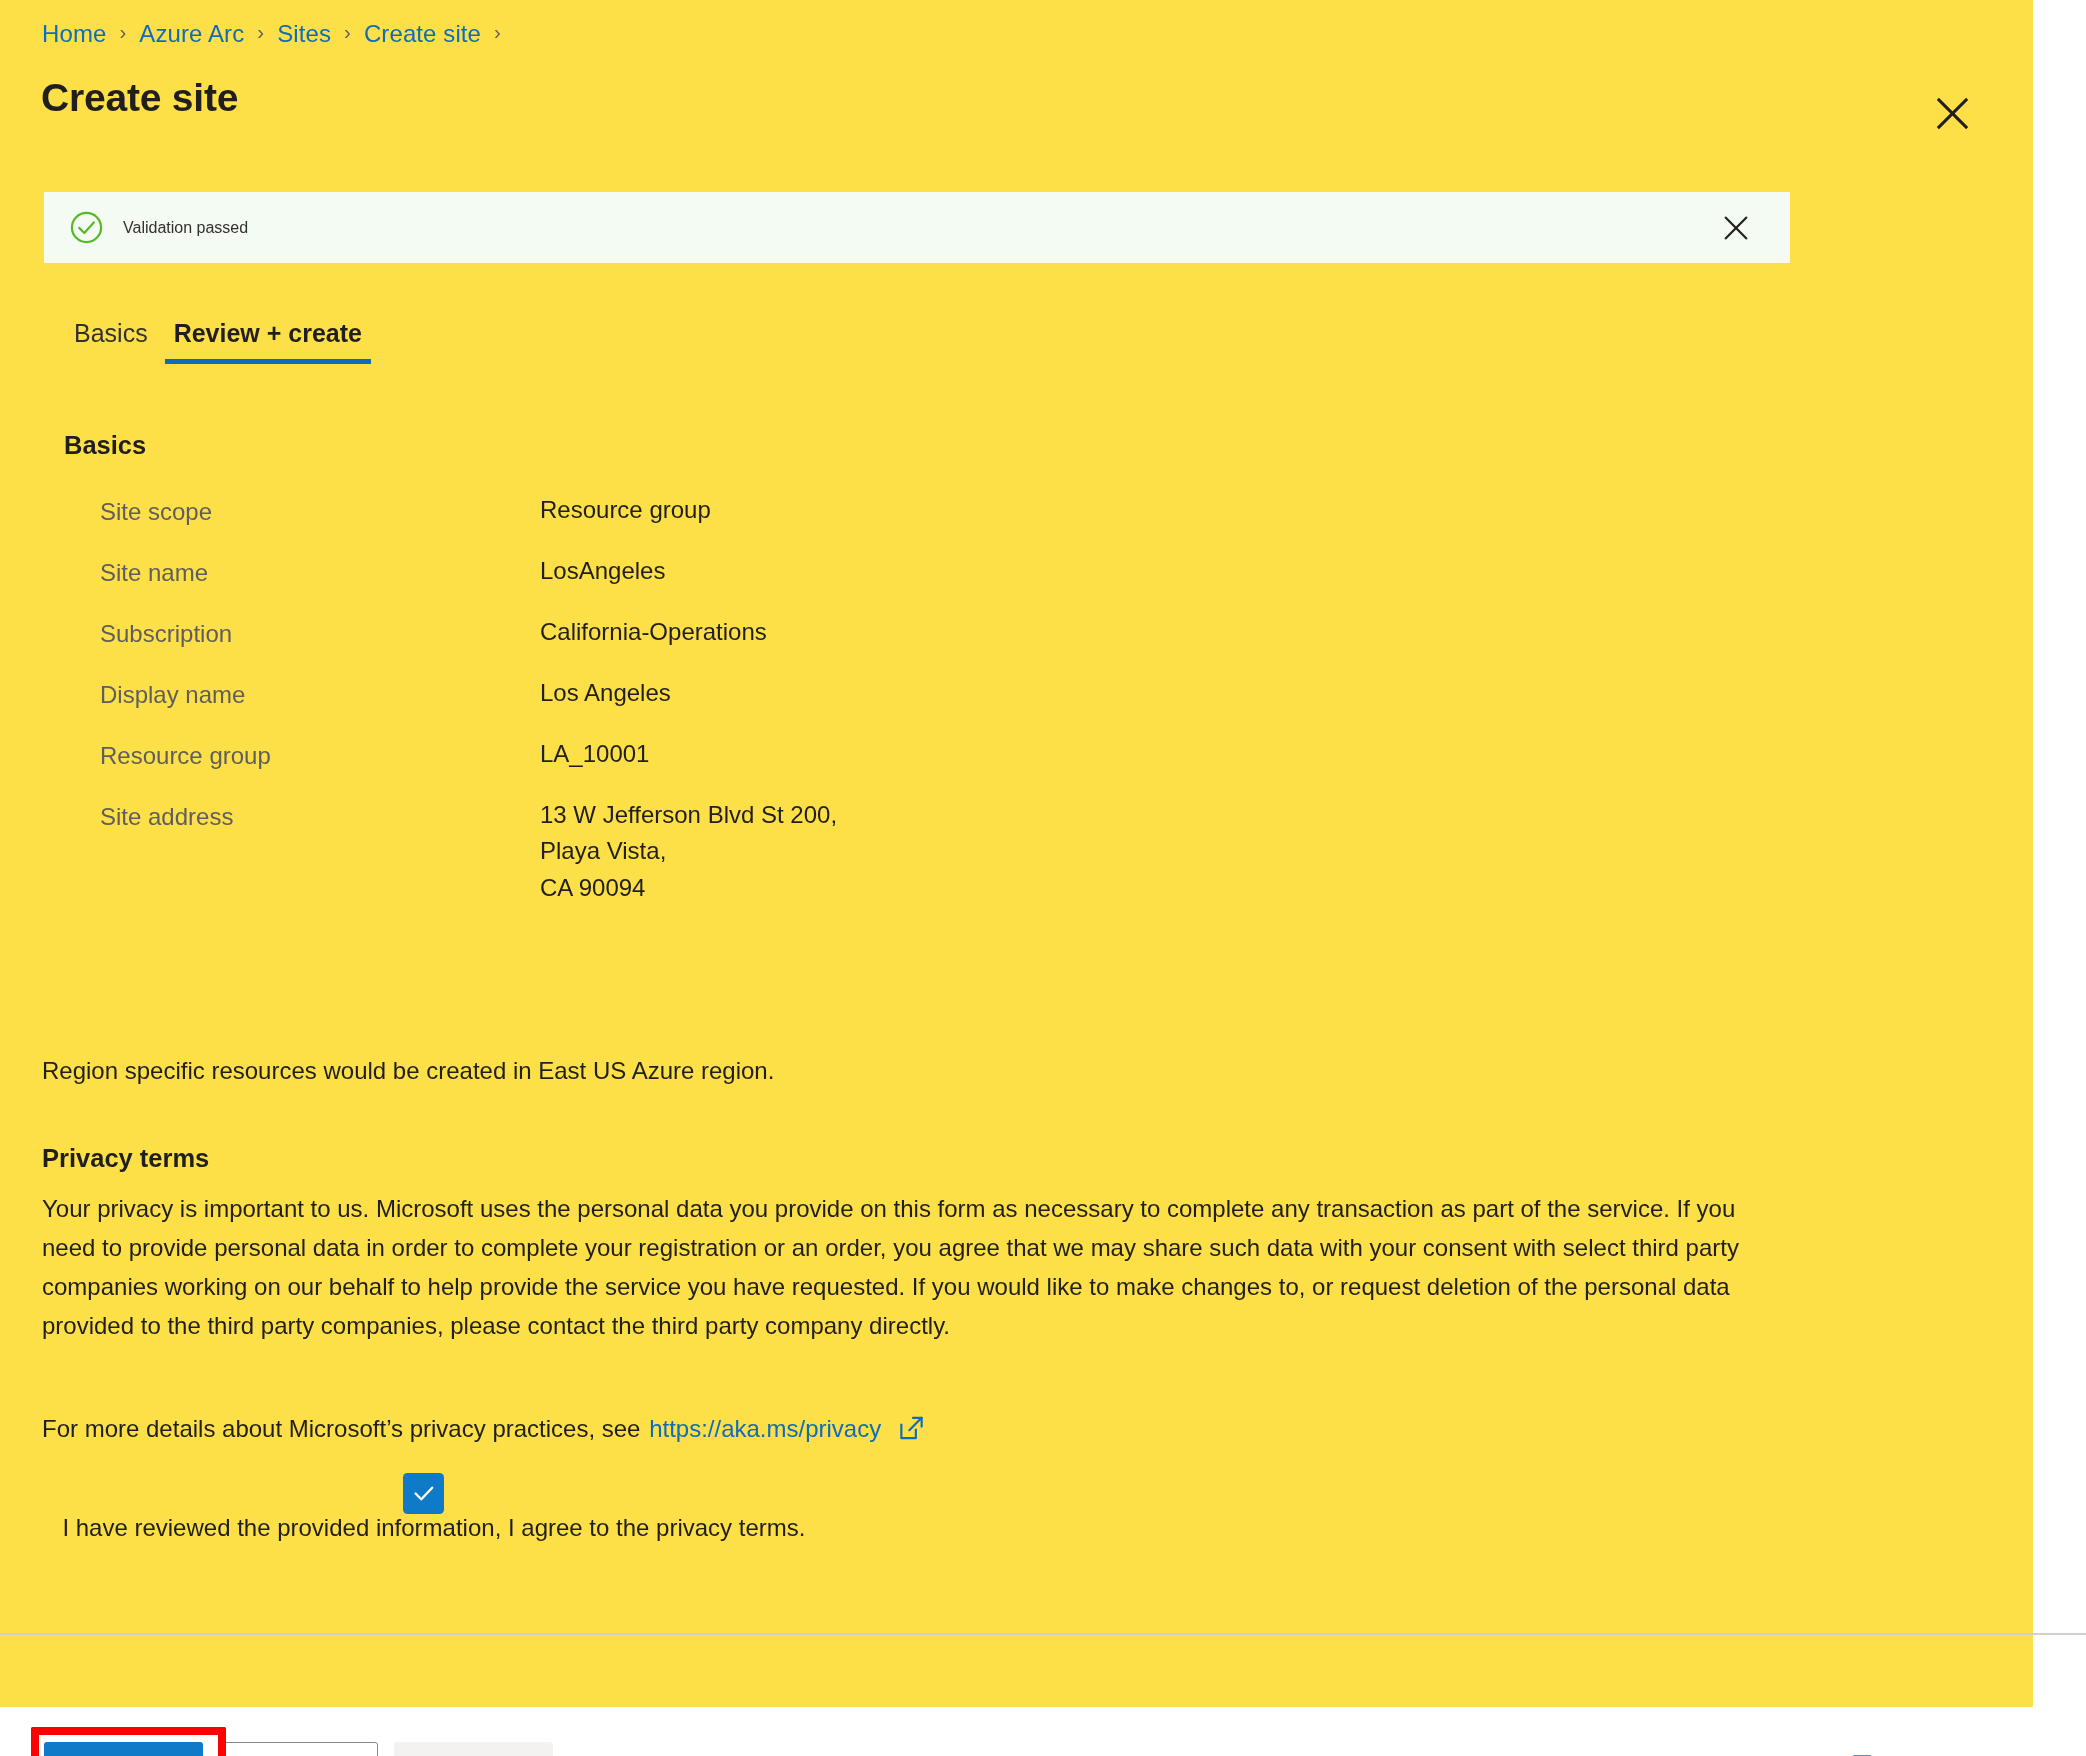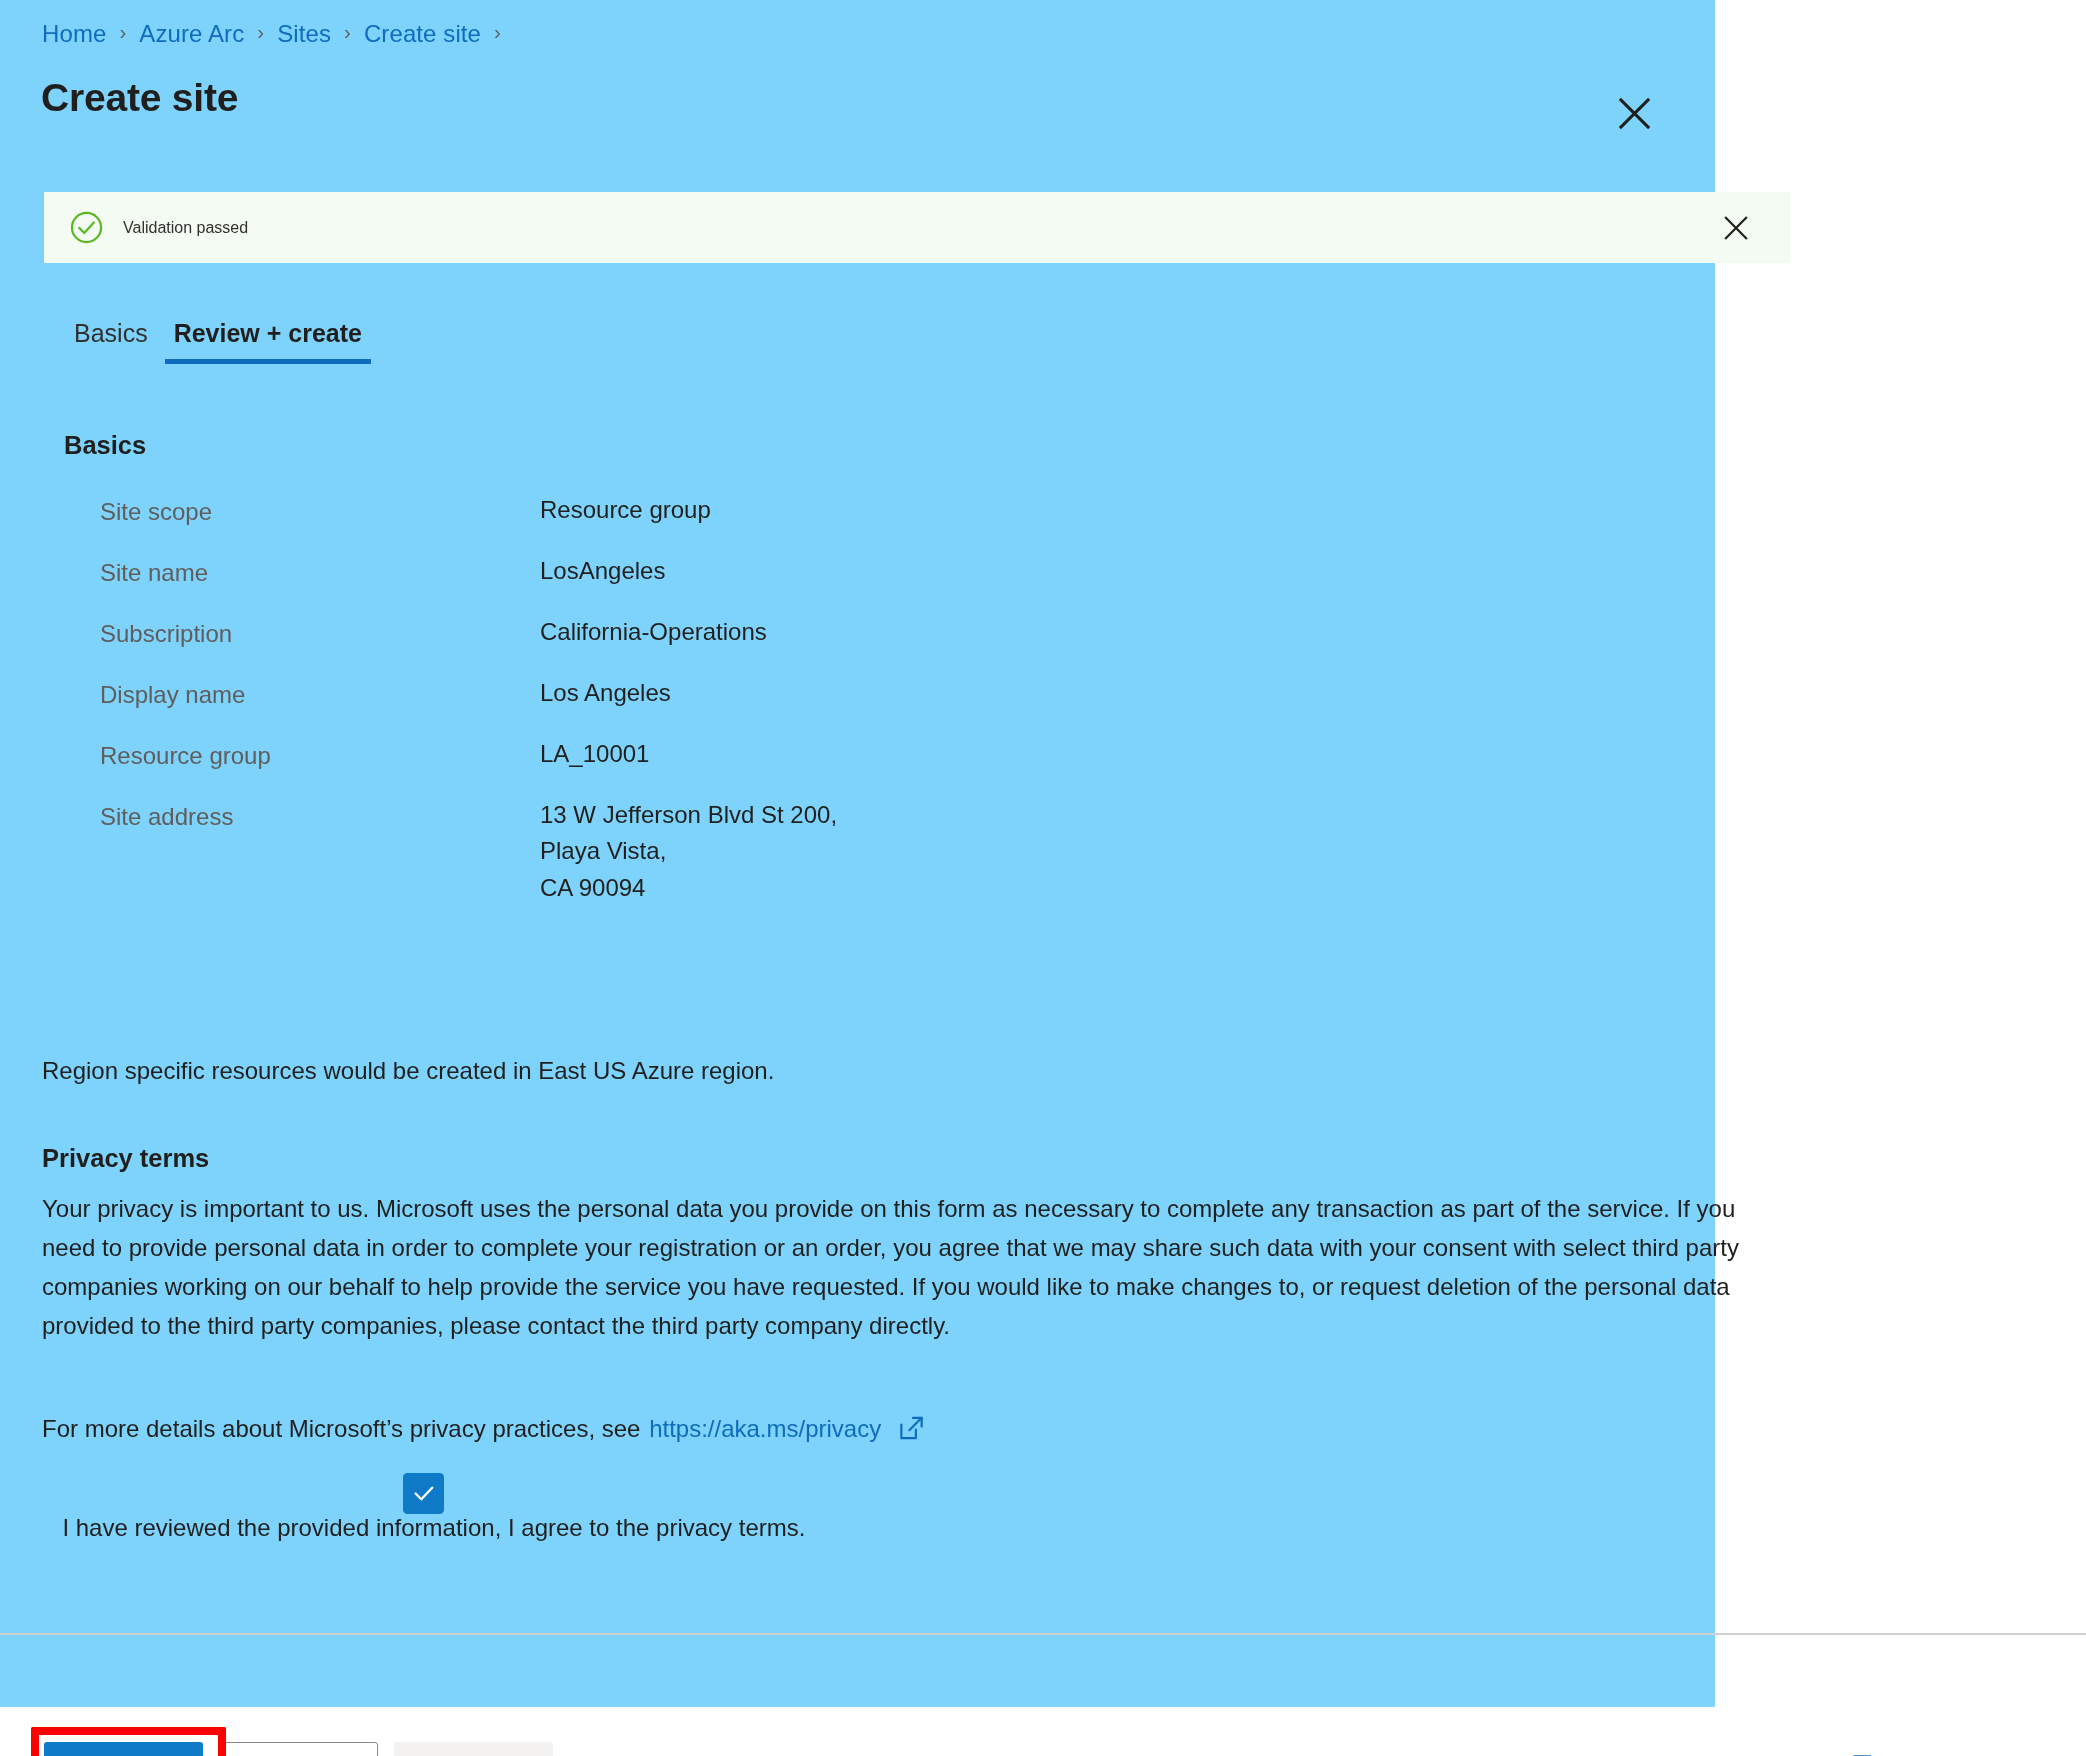--- a/index.html
+++ b/index.html
@@ -8,23 +8,23 @@
     width: 2087px;
     height: 1757px;
     background: #ffffff;
     font-family: "Liberation Sans", sans-serif;
     color: #323130;
     overflow: hidden;
   }
 
   .page {
     position: relative;
-    width: 1715px;
+    width: 2033px;
     height: 1757px;
-    background: #7dd3fc;
+    background: #fde047;
   }
 
   
   .breadcrumb {
     position: absolute;
     top: 16px;
     left: 42px;
     display: flex;
     align-items: center;
     height: 35px;

